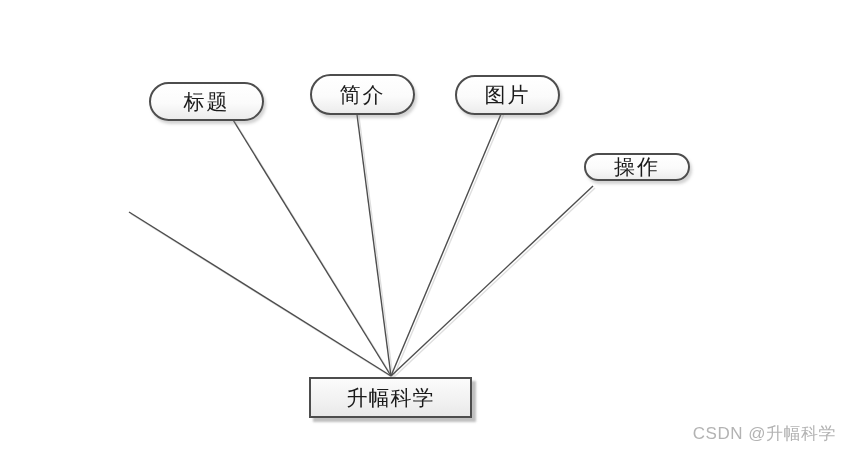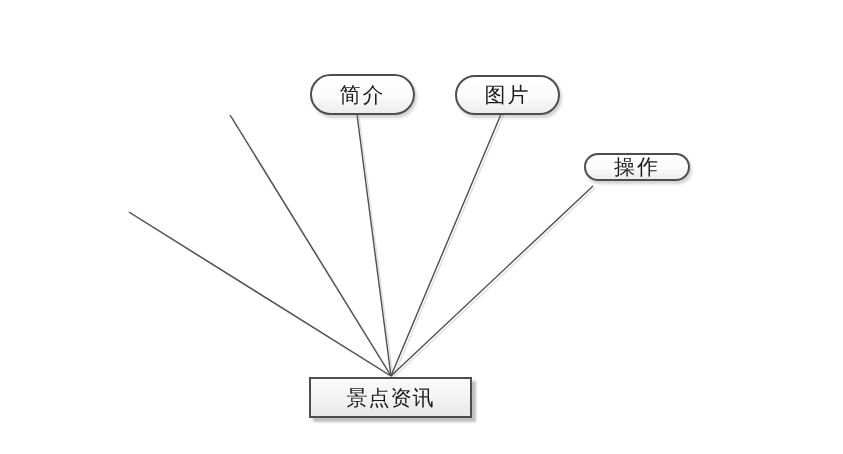--- a/index.html
+++ b/index.html
@@ -66,31 +66,35 @@
 
   <svg class="connectors" viewBox="0 0 843 454" xmlns="http://www.w3.org/2000/svg">
     <line x1="129" y1="212" x2="391" y2="376" stroke="#4d4d4d" stroke-width="1.4"></line>
     <line x1="230" y1="115" x2="391" y2="376" stroke="#4d4d4d" stroke-width="1.4"></line>
     <line x1="356" y1="107" x2="391" y2="376" stroke="#4d4d4d" stroke-width="1.4"></line>
     <line x1="504" y1="107" x2="391" y2="376" stroke="#4d4d4d" stroke-width="1.4"></line>
     <line x1="593" y1="186" x2="391" y2="376" stroke="#4d4d4d" stroke-width="1.4"></line>
   </svg>
 
 
+  <div class="node pill node-title">
+    <span>标题</span>
+  </div>
 
   <div class="node pill node-image">
     <span>图片</span>
   </div>
 
   <div class="node pill node-intro">
     <span>简介</span>
   </div>
 
   <div class="node pill node-action">
     <span>操作</span>
   </div>
 
   <div class="node entity node-entity">
-    <span>景点资讯</span>
+    <span>升幅科学</span>
   </div>
 
+  <div class="watermark">CSDN @升幅科学</div>
 
 </div>
 
 </body></html>

